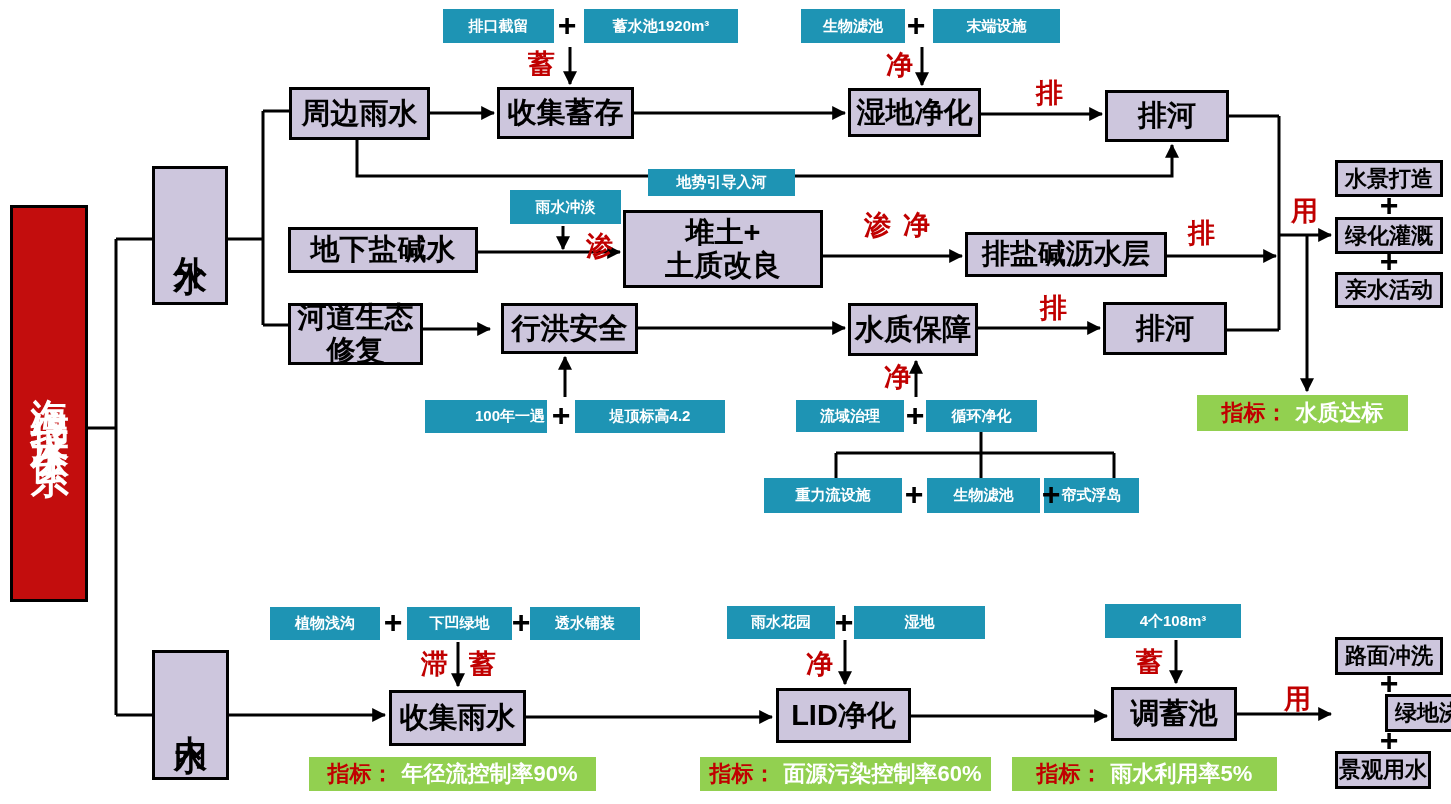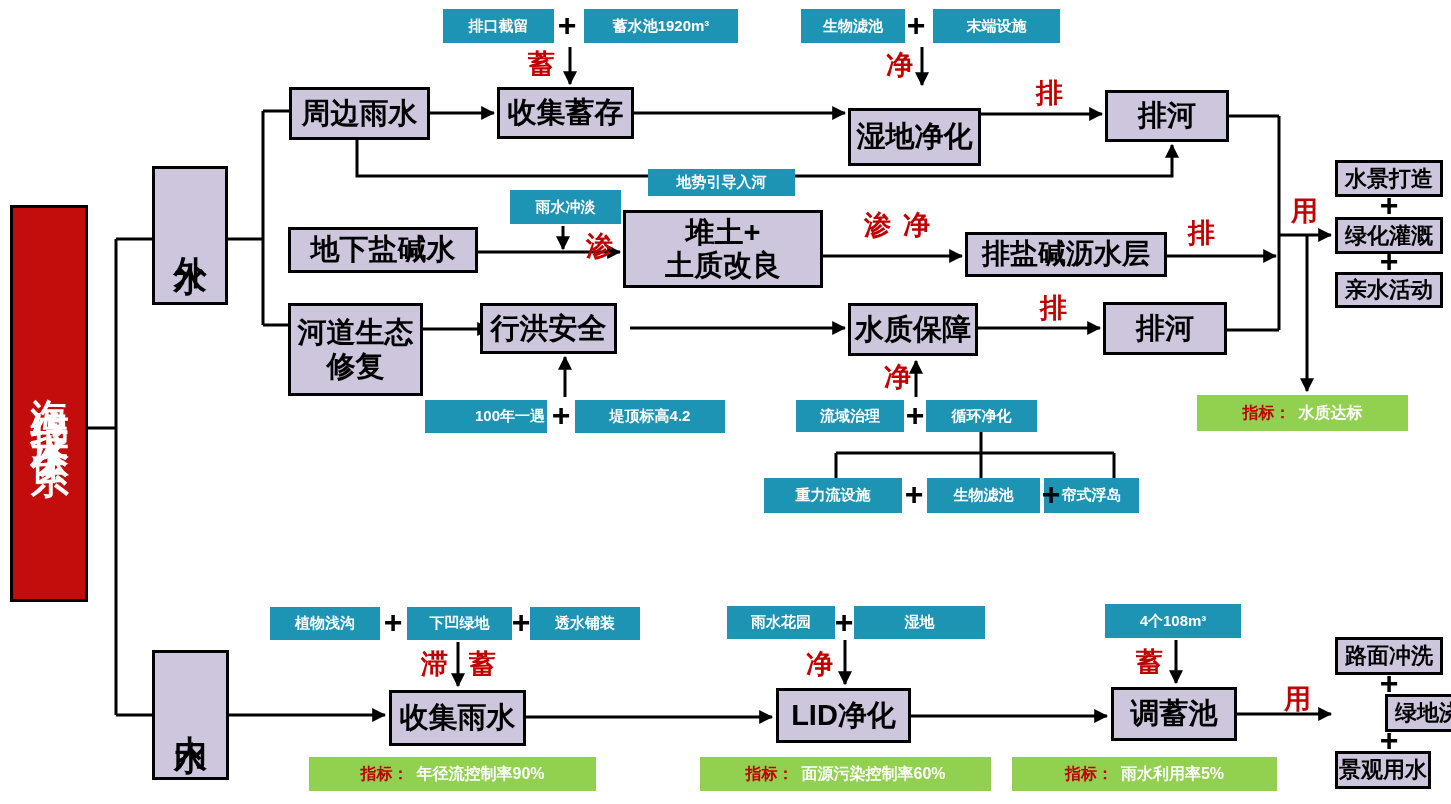--- a/index.html
+++ b/index.html
@@ -24,21 +24,21 @@
   }
   .branch{font-size:33px;letter-spacing:6px;}
   .teal{
     position:absolute;z-index:2;background:var(--teal,#1e94b4);color:#fff;
     font-weight:bold;font-size:15px;display:flex;align-items:center;
     justify-content:center;text-align:center;white-space:nowrap;
   }
   .green{
     position:absolute;z-index:2;background:var(--green,#92d050);
     display:flex;align-items:center;justify-content:center;
-    font-weight:bold;font-size:16px;white-space:nowrap;
+    font-weight:bold;font-size:22px;white-space:nowrap;
   }
   .green .lab{color:var(--flow-red,#c00000);}
   .green .val{color:#fff;margin-left:8px;text-align:right;}
   .flow{
     position:absolute;z-index:3;color:var(--flow-red,#c00000);
     font-weight:bold;font-size:27px;line-height:1;white-space:nowrap;
   }
   .flow .gap{display:inline-block;width:12px;}
   .plus{
     position:absolute;z-index:3;color:#000;font-weight:900;font-size:32px;
@@ -92,44 +92,44 @@
       <path marker-end="url(#ah)" d="M1237,714 L1331,714"></path>
     </g>
   </svg>
 
   <div class="box root vert" style="left:10px;top:205px;width:78px;height:397px;">海绵技术体系</div>
   <div class="box branch vert" style="left:152px;top:166px;width:76px;height:139px;">外水</div>
   <div class="box branch vert" style="left:152px;top:650px;width:77px;height:130px;">内水</div>
 
   <div class="box" style="left:289px;top:87px;width:141px;height:53px;">周边雨水</div>
   <div class="box" style="left:497px;top:87px;width:137px;height:52px;">收集蓄存</div>
-  <div class="box" style="left:848px;top:88px;width:133px;height:58px;margin-top:20px;">湿地净化</div>
+  <div class="box" style="left:848px;top:88px;width:133px;height:49px;">湿地净化</div>
   <div class="box" style="left:1105px;top:90px;width:124px;height:52px;">排河</div>
 
   <div class="teal" style="left:443px;top:9px;width:111px;height:34px;">排口截留</div>
   <div class="plus" style="left:556px;top:10px;">+</div>
   <div class="teal" style="left:584px;top:9px;width:154px;height:34px;">蓄水池1920m³</div>
   <div class="teal" style="left:801px;top:9px;width:104px;height:34px;">生物滤池</div>
   <div class="plus" style="left:905px;top:10px;">+</div>
   <div class="teal" style="left:933px;top:9px;width:127px;height:34px;">末端设施</div>
   <div class="teal" style="left:648px;top:139px;width:147px;height:27px;margin-top:30px;">地势引导入河</div>
 
   <div class="box two" style="left:623px;top:210px;width:200px;height:78px;">
     <span>堆土+</span>
     <span>土质改良</span>
   </div>
   <div class="box" style="left:288px;top:227px;width:190px;height:46px;">地下盐碱水</div>
   <div class="box" style="left:965px;top:232px;width:202px;height:45px;font-size:28px;">排盐碱沥水层</div>
   <div class="teal" style="left:510px;top:190px;width:111px;height:34px;">雨水冲淡</div>
 
-  <div class="box two" style="left:288px;top:303px;width:135px;height:93px;">
+  <div class="box two" style="left:288px;top:303px;width:135px;height:62px;">
     <span>河道生态</span>
     <span>修复</span>
   </div>
-  <div class="box" style="left:480px;top:303px;width:137px;height:51px;">行洪安全</div>
+  <div class="box" style="left:501px;top:303px;width:137px;height:51px;">行洪安全</div>
   <div class="box" style="left:848px;top:303px;width:130px;height:53px;">水质保障</div>
   <div class="box" style="left:1103px;top:302px;width:124px;height:53px;">排河</div>
 
   <div class="teal" style="left:425px;top:400px;width:122px;height:33px;padding-left:48px;">100年一遇</div>
   <div class="plus" style="left:550px;top:400px;">+</div>
   <div class="teal" style="left:575px;top:400px;width:150px;height:33px;">堤顶标高4.2</div>
   <div class="teal" style="left:796px;top:400px;width:108px;height:32px;">流域治理</div>
   <div class="plus" style="left:904px;top:400px;">+</div>
   <div class="teal" style="left:926px;top:400px;width:111px;height:32px;">循环净化</div>
   <div class="teal" style="left:764px;top:478px;width:138px;height:35px;">重力流设施</div>

